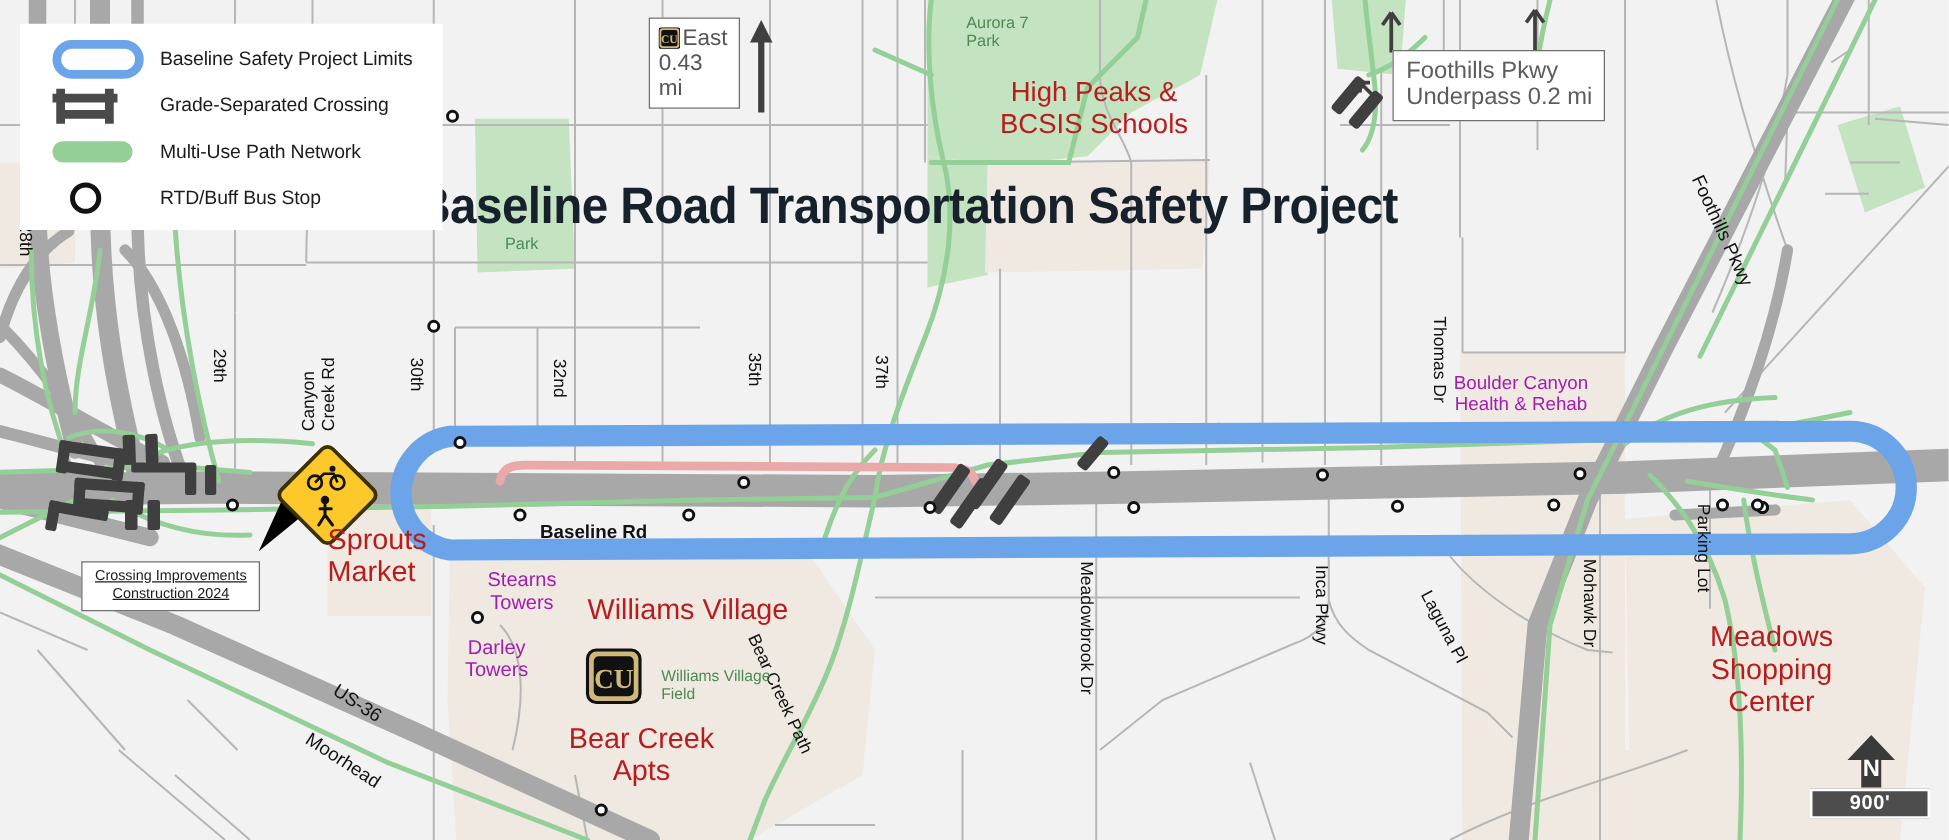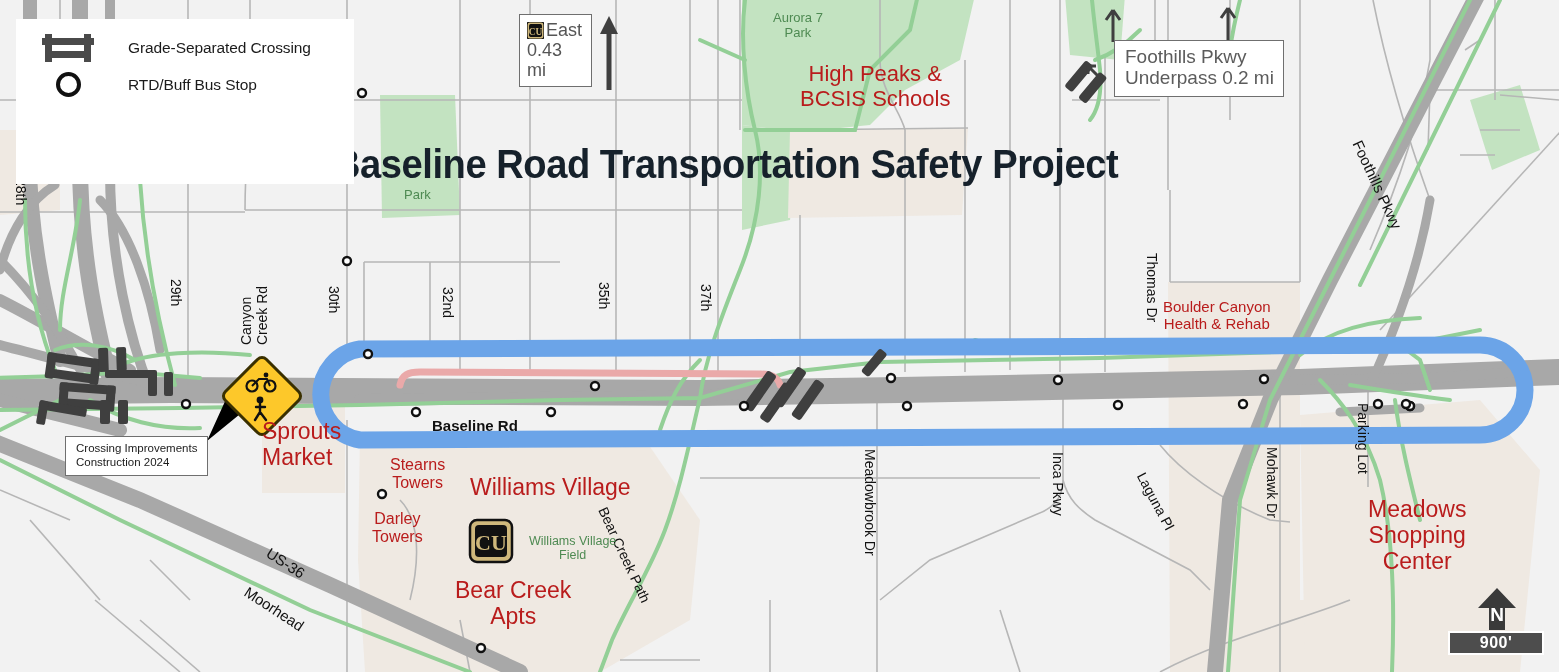--- a/index.html
+++ b/index.html
@@ -73,44 +73,45 @@
     font-size: 18px; color: #555;
   }
   .callout.east .cu-mini {
     display: inline-block; vertical-align: -3px; margin-right: 2px;
   }
   .callout.foothills {
     left: 1114px; top: 40px; padding: 5px 9px 7px 10px;
     font-size: 19px; color: #5c5c5c; white-space: nowrap;
   }
   .callout.crossing {
-    left: 65px; top: 436px; padding: 4px 10px 5px 10px;
-    font-size: 11.5px; color: #1b1b1b; white-space: nowrap;
+    left: 65px; top: 449px; padding: 4px 10px 5px 10px;
+    font-size: 11.5px; color: #1b1b1b; text-align: center; white-space: nowrap;
     line-height: 1.25;
+    text-decoration: underline;
   }
 
   .up-arrow { position: absolute; left: 598px; top: 14px; z-index: 35; }
 
   
   .northarrow { position: absolute; left: 1472px; top: 586px; z-index: 36; }
   .scalebar {
     position: absolute; left: 1448px; top: 631px;
     width: 96px; height: 24px;
     background: #4d4d4d; border: 2px solid #ffffff;
     color: #ffffff; font-size: 16px; font-weight: bold;
     display: flex; align-items: center; justify-content: center;
     letter-spacing: 0.5px; z-index: 36;
   }
 
   
   .lbl { position: absolute; white-space: nowrap; z-index: 20; line-height: 1.12; }
   .lbl.street { font-size: 14px; color: #111; font-weight: normal; }
   .lbl.place  { font-size: 22px; color: #b91c1c; text-align: center; }
-  .lbl.place-sm { font-size: 15px; color: #b91c1c; text-align: center; }
-  .lbl.park   { font-size: 13px; color: #4e8a52; text-align: center; }
+  .lbl.place-sm { font-size: 15px; color: #a21caf; text-align: center; }
+  .lbl.park   { font-size: 13px; color: #4e8a52; text-align: left; }
   .lbl.hiway  { font-size: 15px; color: #111; font-weight: normal; }
   .lbl.road-major { font-size: 15px; color: #111; font-weight: bold; text-align: right; }
   .rot90  { transform: rotate(90deg); transform-origin: left top; }
   .rotn90 { transform: rotate(-90deg); transform-origin: left top; }
 </style>
 </head>
 <body>
 
 <div id="map-root">
 
@@ -367,28 +368,40 @@
     <g transform="translate(470,520)">
       <rect x="0" y="0" width="42" height="42" rx="7" fill="#cfb87c" stroke="#111" stroke-width="2.5"></rect>
       <rect x="5" y="5" width="32" height="32" rx="4" fill="#111"></rect>
       <text x="21" y="30" font-size="22" font-weight="bold" fill="#cfb87c" text-anchor="middle" font-family="Liberation Serif, serif">CU</text>
     </g>
   </svg>
 
   <div class="legend">
     <div class="legend-row">
       <div class="legend-swatch">
+          <div class="sw-limits"></div>
+        </div>
+      <div class="legend-label">Baseline Safety Project Limits</div>
+    </div>
+    <div class="legend-row">
+      <div class="legend-swatch">
         <div class="sw-grade">
             <i class="bar1"></i>
             <i class="bar2"></i>
             <i class="v1"></i>
             <i class="v2"></i>
           </div>
       </div>
       <div class="legend-label">Grade-Separated Crossing</div>
+    </div>
+    <div class="legend-row">
+      <div class="legend-swatch">
+          <div class="sw-path"></div>
+        </div>
+      <div class="legend-label">Multi-Use Path Network</div>
     </div>
     <div class="legend-row">
       <div class="legend-swatch">
           <div class="sw-bus"></div>
         </div>
       <div class="legend-label">RTD/Buff Bus Stop</div>
     </div>
   </div>
 
   <div class="map-title">Baseline Road Transportation Safety Project</div>

